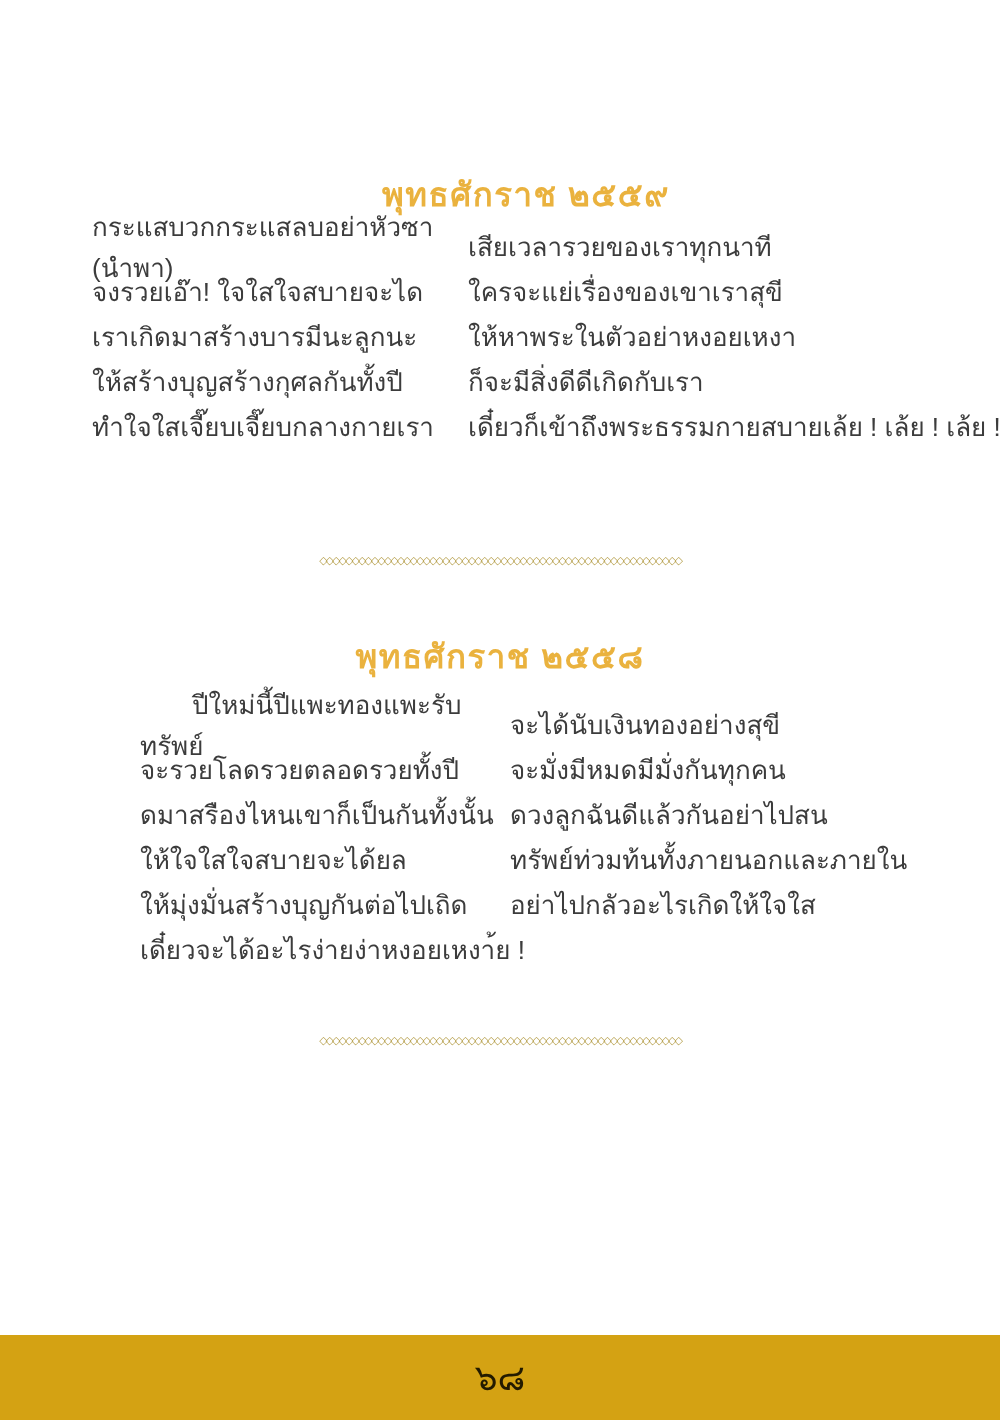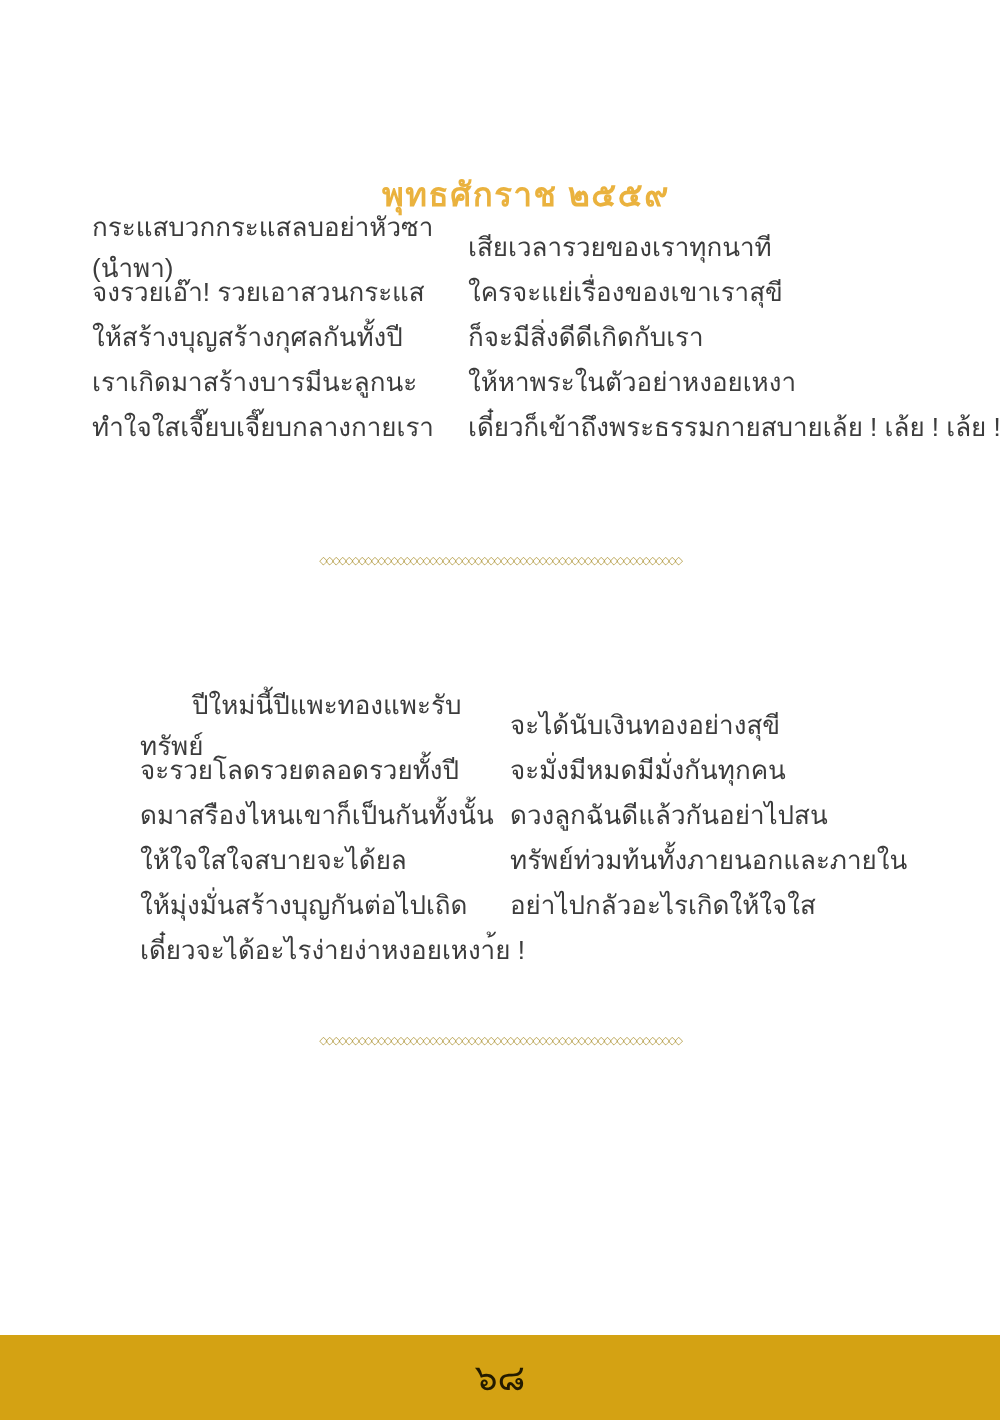--- a/index.html
+++ b/index.html
@@ -77,39 +77,40 @@
 <div class="page">
 
   <h1 class="heading heading-1">พุทธศักราช ๒๕๕๙</h1>
 
   <div class="stanza stanza-1">
     <div class="verse-row">
       <div class="verse-left">กระแสบวกกระแสลบอย่าหัวซา (นำพา)</div>
       <div class="verse-right">เสียเวลารวยของเราทุกนาที</div>
     </div>
     <div class="verse-row">
-      <div class="verse-left">จงรวยเอ๊า! รวยเอาสวนกระแส</div>
+      <div class="verse-left">จงรวยเอ๊า! ใจใสใจสบายจะได</div>
       <div class="verse-right">ใครจะแย่เรื่องของเขาเราสุขี</div>
+    </div>
+    <div class="verse-row">
+      <div class="verse-left">เราเกิดมาสร้างบารมีนะลูกนะ</div>
+      <div class="verse-right">ให้หาพระในตัวอย่าหงอยเหงา</div>
     </div>
     <div class="verse-row">
       <div class="verse-left">ให้สร้างบุญสร้างกุศลกันทั้งปี</div>
       <div class="verse-right">ก็จะมีสิ่งดีดีเกิดกับเรา</div>
-    </div>
-    <div class="verse-row">
-      <div class="verse-left">เราเกิดมาสร้างบารมีนะลูกนะ</div>
-      <div class="verse-right">ให้หาพระในตัวอย่าหงอยเหงา</div>
     </div>
     <div class="verse-row">
       <div class="verse-left">ทำใจใสเจี๊ยบเจี๊ยบกลางกายเรา</div>
       <div class="verse-right">เดี๋ยวก็เข้าถึงพระธรรมกายสบายเล้ย ! เล้ย ! เล้ย !</div>
     </div>
   </div>
 
   <div class="divider divider-1">◇◇◇◇◇◇◇◇◇◇◇◇◇◇◇◇◇◇◇◇◇◇◇◇◇◇◇◇◇◇◇◇◇◇◇◇◇◇◇◇◇◇◇◇◇◇◇◇◇◇◇◇◇◇◇◇</div>
 
+  <h1 class="heading heading-2">พุทธศักราช ๒๕๕๘</h1>
 
   <div class="stanza stanza-2">
     <div class="verse-row">
       <div class="verse-left indent">ปีใหม่นี้ปีแพะทองแพะรับทรัพย์</div>
       <div class="verse-right">จะได้นับเงินทองอย่างสุขี</div>
     </div>
     <div class="verse-row">
       <div class="verse-left">จะรวยโลดรวยตลอดรวยทั้งปี</div>
       <div class="verse-right">จะมั่งมีหมดมีมั่งกันทุกคน</div>
     </div>

